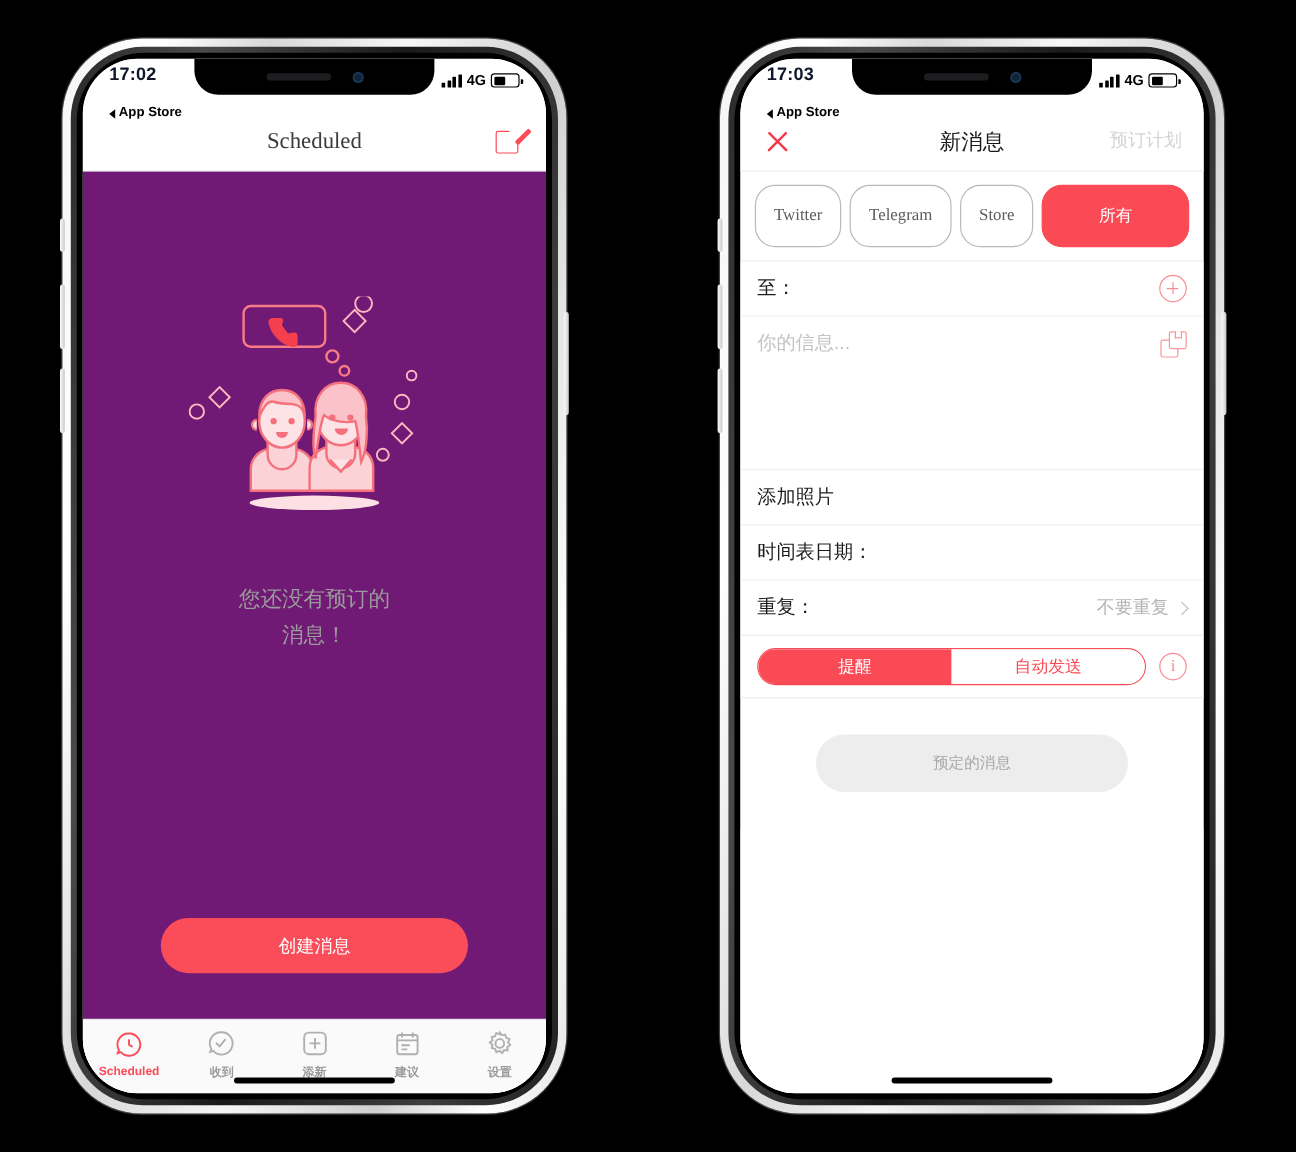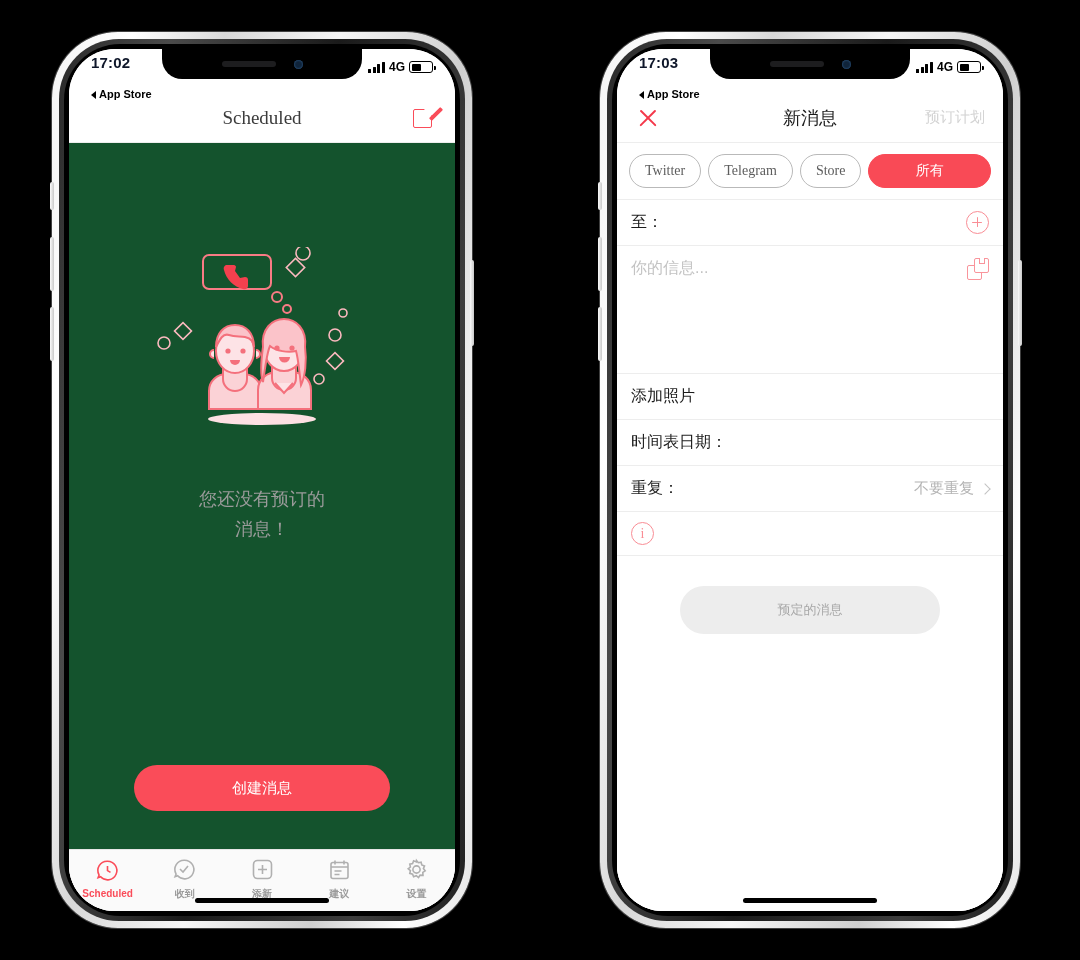--- a/index.html
+++ b/index.html
@@ -92,38 +92,38 @@
   .icon-compose .pen { position:absolute; right:-1px; top:0px; width:4px; height:16px; background:#fa4c59; transform:rotate(45deg); border-radius:1px; }
   .icon-compose .penmask { position:absolute; right:1px; top:-2px; width:10px; height:10px; background:#fff; transform:rotate(45deg); }
 
   .icon-x { width:26px; height:26px; position:relative; display:block; cursor:pointer; }
   .icon-x::before, .icon-x::after { content:""; position:absolute; left:2px; top:12px; width:22px; height:2.4px; background:#f4384a; border-radius:2px; }
   .icon-x::before { transform:rotate(45deg); }
   .icon-x::after  { transform:rotate(-45deg); }
   .nav-action-disabled { font-size:15px; color:#d3d3d3; }
 
   
-  .content1 { flex:1; display:flex; flex-direction:column; align-items:center; justify-content:flex-start; background:#14532d; position:relative; }
+  .content1 { flex:1; display:flex; flex-direction:column; align-items:center; justify-content:flex-start; background:#701a75; position:relative; }
   .illus-wrap { margin-top:104px; width:210px; height:200px; position:relative; }
   .empty-text { margin-top:38px; text-align:center; font-size:18px; line-height:1.65; color:#9b9b9b; }
   .cta-wrap { position:absolute; left:0; right:0; bottom:38px; display:flex; justify-content:center; }
   .cta-btn { width:256px; height:46px; border-radius:23px; background:#fa4c59; color:#fff; font-size:15px; display:flex; align-items:center; justify-content:center; border:none; cursor:pointer; }
 
   
   .tabbar { flex:0 0 62px; display:flex; border-top:1px solid #e6e6e6; background:#fafafa; padding-bottom:4px; }
   .tab { flex:1; display:flex; flex-direction:column; align-items:center; justify-content:center; gap:5px; cursor:pointer; }
   .tab-label { font-size:10px; color:#9a9a9a; font-weight:bold; }
   .tab.active .tab-label { color:#fa4c59; }
   .ticon { width:25px; height:25px; position:relative; }
   .tc { stroke:#b0b0b0; fill:none; stroke-width:1.6; }
   .tab.active .tc { stroke:#fa4c59; }
 
   
   .chips { display:flex; gap:7px; padding:11px 12px; align-items:center; border-bottom:1px solid #ededed; }
-  .chip { height:34px; padding:0 15px; border-radius:17px; border:1px solid #b9b9b9; color:#5d5d5d; font-size:14px; display:flex; align-items:center; justify-content:center; background:#fff; cursor:pointer; font-family:"Liberation Serif", serif; white-space:nowrap; }
+  .chip { height:52px; padding:0 15px; border-radius:17px; border:1px solid #b9b9b9; color:#5d5d5d; font-size:14px; display:flex; align-items:center; justify-content:center; background:#fff; cursor:pointer; font-family:"Liberation Serif", serif; white-space:nowrap; }
   .chip.active { background:#f94a56; border-color:#f94a56; color:#fff; font-family:"Liberation Sans", sans-serif; flex:1; }
 
   .row { padding:0 14px; height:46px; display:flex; align-items:center; border-bottom:1px solid #ededed; background:#fff; }
   .row-label { font-size:16px; color:#1c1c1c; }
   .row-val { margin-left:auto; font-size:15px; color:#b4b4b4; display:flex; align-items:center; gap:7px; }
   .chev { width:8px; height:8px; border-right:1.6px solid #c3c3c3; border-top:1.6px solid #c3c3c3; transform:rotate(45deg); }
 
   .icon-plus { margin-left:auto; width:23px; height:23px; border-radius:50%; border:1.6px solid #f98d95; position:relative; cursor:pointer; }
   .icon-plus::before,.icon-plus::after { content:""; position:absolute; background:#f98d95; border-radius:1px; }
   .icon-plus::before { left:5px; top:9.7px; width:10px; height:1.6px; }
@@ -386,20 +386,24 @@
 
         <div class="row">
           <span class="row-label">重复：</span>
           <span class="row-val">
             <span>不要重复</span>
             <span class="chev"></span>
           </span>
         </div>
 
         <div class="seg-row">
+          <div class="seg">
+            <div class="on">提醒</div>
+            <div class="off">自动发送</div>
+          </div>
           <span class="icon-info">i</span>
         </div>
 
         <div class="submit-wrap">
           <button class="submit-btn">预定的消息</button>
         </div>
 
         <div class="form-fill"></div>
       </div>
       <div class="home-ind"></div>

